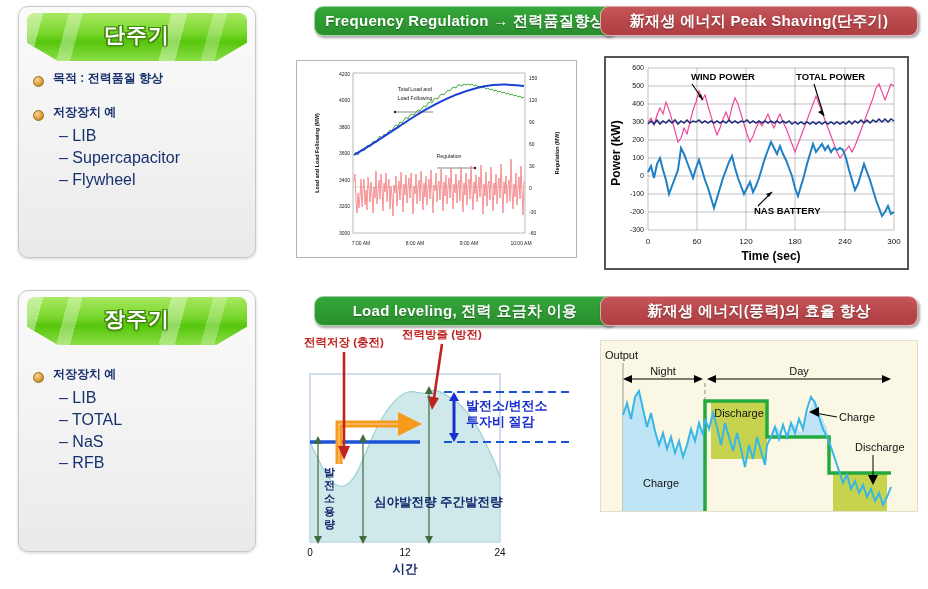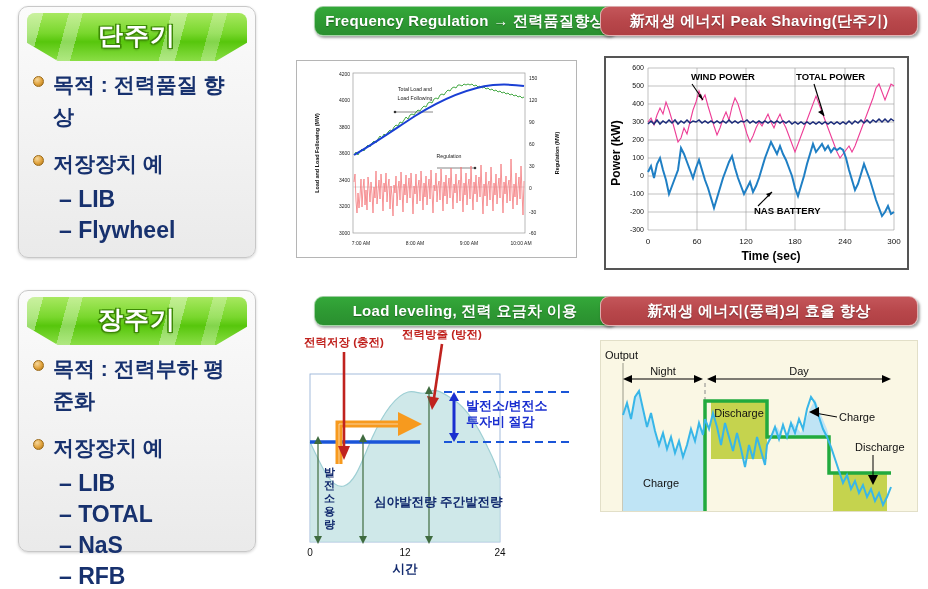--- a/index.html
+++ b/index.html
@@ -43,38 +43,38 @@
     position:absolute; inset:0;
     background:
       linear-gradient(105deg, rgba(255,255,255,.40) 0 7%, transparent 7% 18%,
                       rgba(255,255,255,.32) 18% 24%, transparent 24% 62%,
                       rgba(255,255,255,.34) 62% 69%, transparent 69% 80%,
                       rgba(255,255,255,.26) 80% 86%, transparent 86%);
     pointer-events:none;
   }
   .ribbon-text {
     position: relative;
-    font-size: 25px; font-weight: bold; color: #ffffff;
+    font-size: 21px; font-weight: bold; color: #ffffff;
     letter-spacing: 1px;
     text-shadow: -1.4px -1.4px 0 #3d8a06, 1.4px -1.4px 0 #3d8a06,
                  -1.4px 1.4px 0 #3d8a06, 1.4px 1.4px 0 #3d8a06,
                  0 2px 2px rgba(0,0,0,.25);
     margin-bottom: 4px;
   }
   .panel-body { position:absolute; left:14px; right:10px; top:62px; }
   .blt-row { display:flex; align-items:flex-start; margin-bottom:4px; }
   .blt {
     width: 11px; height: 11px; border-radius: 50%;
     background: radial-gradient(circle at 35% 30%, #f6d79a 0%, #e0a23c 55%, #a4701a 100%);
     border: 1px solid #9c6a17;
     margin: 7px 9px 0 0; flex: none;
   }
-  .blt-txt { font-size: 21px; font-weight: bold; color: #17316e; line-height: 1.5; }
+  .blt-txt { font-size: 12px; font-weight: bold; color: #17316e; line-height: 1.5; }
   .sub-list { margin: 1px 0 0 26px; }
-  .sub-item { font-size: 23px; font-weight: bold; color: #17316e; line-height: 1.36; white-space: nowrap; }
+  .sub-item { font-size: 16px; font-weight: normal; color: #17316e; line-height: 1.36; white-space: nowrap; }
 
   
   .hdrbar {
     position:absolute;
     border-radius: 9px;
     display:flex; align-items:center; justify-content:center;
     box-shadow: 1.5px 2px 2.5px rgba(0,0,0,.35);
     border: 1.5px solid rgba(255,255,255,.55);
   }
   .hdrbar.green { background: linear-gradient(180deg,#34a83a 0%,#2e9a33 50%,#2a8f2f 100%); margin-left: 32px; }
@@ -112,36 +112,33 @@
       <div class="blt"></div>
       <div class="blt-txt">목적 : 전력품질 향상</div>
     </div>
     <div style="height:12px"></div>
     <div class="blt-row">
       <div class="blt"></div>
       <div class="blt-txt">저장장치 예</div>
     </div>
     <div class="sub-list">
       <div class="sub-item">– LIB</div>
+      <div class="sub-item">– Supercapacitor</div>
       <div class="sub-item">– Flywheel</div>
     </div>
   </div>
 </div>
 
 <div class="panel" style="left:18px; top:290px; width:238px; height:262px;">
   <div class="ribbon-wrap">
     <div class="ribbon">
       <div class="ribbon-text">장주기</div>
     </div>
   </div>
   <div class="panel-body">
-    <div class="blt-row">
-      <div class="blt"></div>
-      <div class="blt-txt">목적 : 전력부하 평준화</div>
-    </div>
     <div style="height:12px"></div>
     <div class="blt-row">
       <div class="blt"></div>
       <div class="blt-txt">저장장치 예</div>
     </div>
     <div class="sub-list">
       <div class="sub-item">– LIB</div>
       <div class="sub-item">– TOTAL</div>
       <div class="sub-item">– NaS</div>
       <div class="sub-item">– RFB</div>

